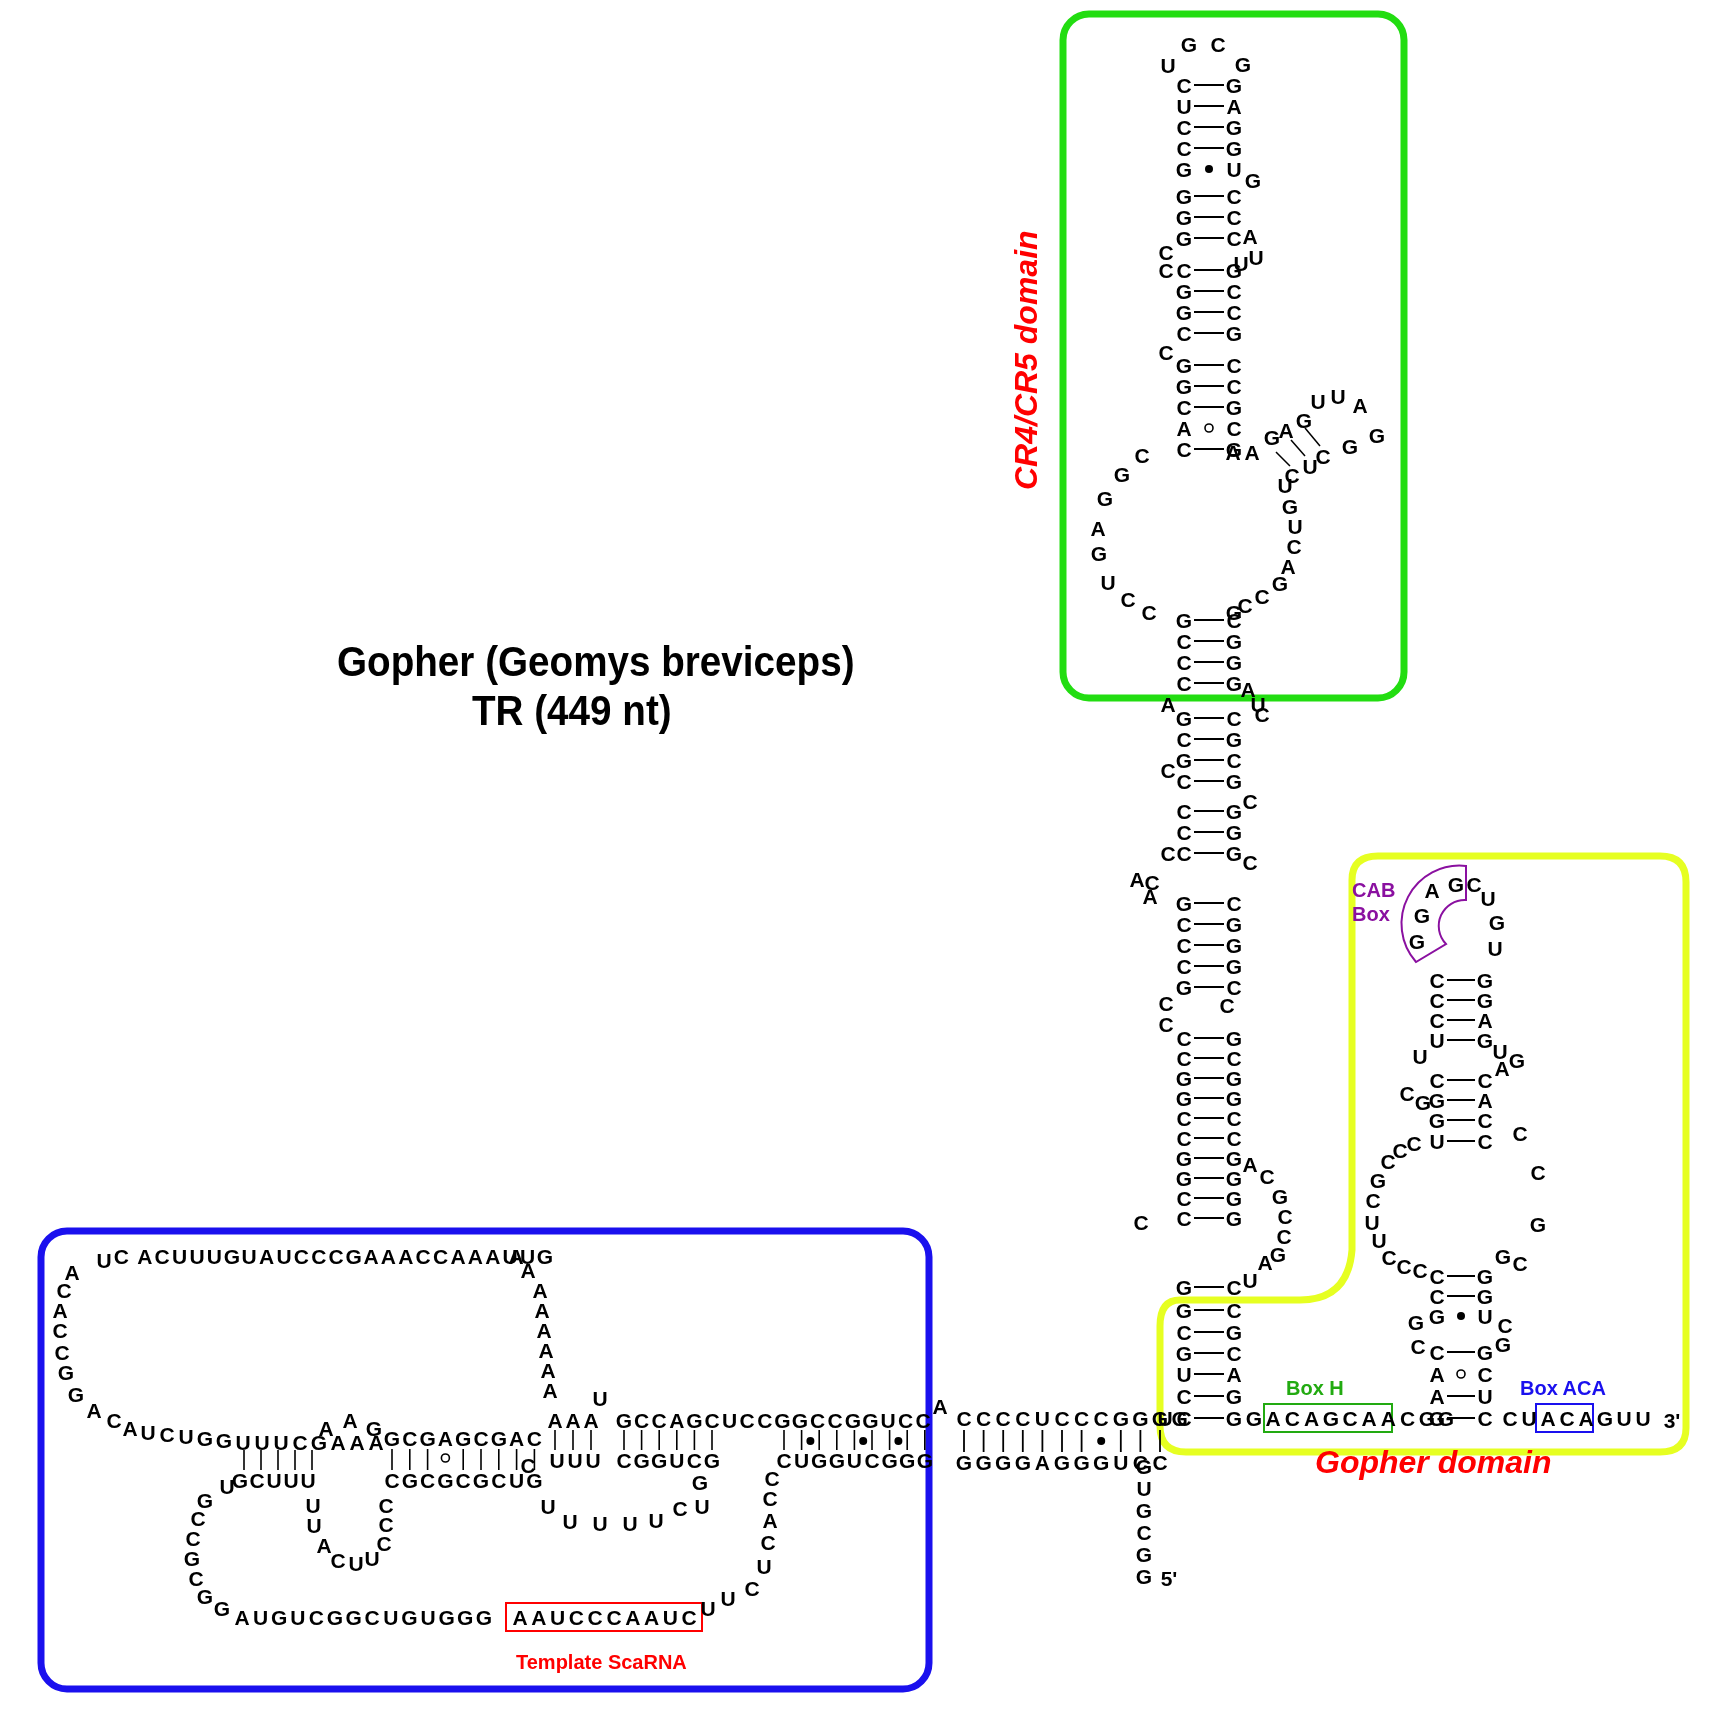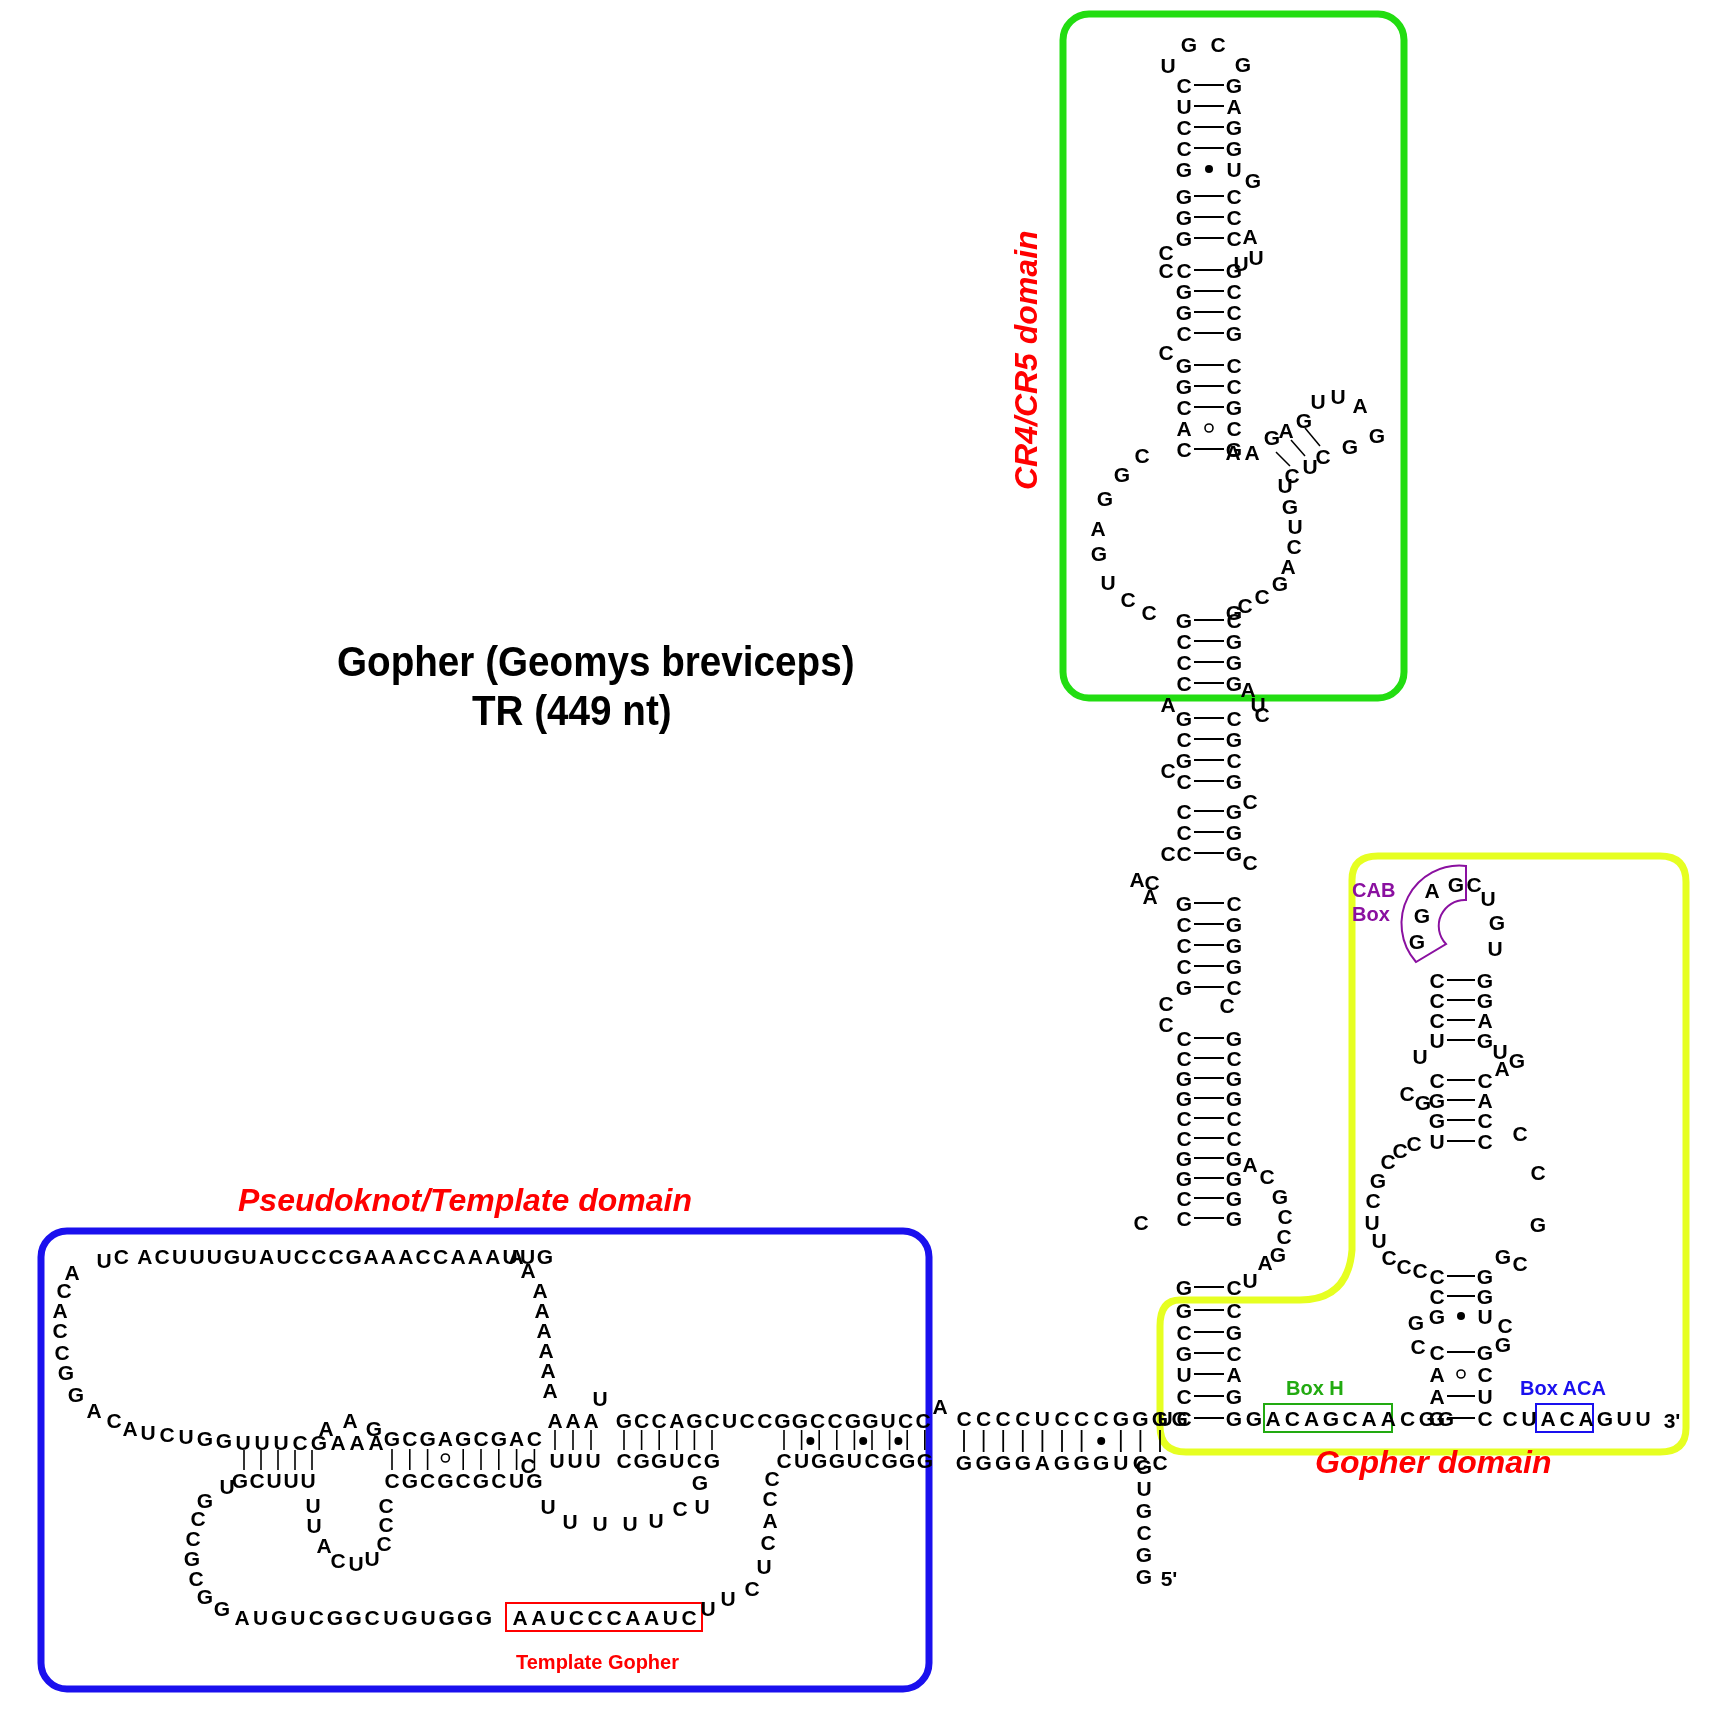--- a/index.html
+++ b/index.html
@@ -603,21 +603,20 @@
       <div class="nt" style="left: 680px; top: 1508px;">C</div>
       <div class="nt" style="left: 700px; top: 1482px;">G</div>
       <div class="nt" style="left: 702px; top: 1506px;">U</div>
       <div class="nt" style="left: 528px; top: 1465px;">C</div>
     </div>
 
   <div class="title" style="left:337px; top:641px;">Gopher (Geomys breviceps)</div>
   <div class="title" style="left:472px; top:690px;">TR (449 nt)</div>
 
   <div class="domain-label" style="left:1010px; top:490px; transform: rotate(-90deg); transform-origin:left top; color:#ff0000;">CR4/CR5 domain</div>
-  <div class="domain-label" style="left:238px; top:1184px;">Pseudoknot/Template domain</div>
   <div class="domain-label" style="left:1315px; top:1446px;">Gopher domain</div>
 
-  <div class="box-label" style="left:516px; top:1652px; color:#ff0000;">Template Gopher</div>
+  <div class="box-label" style="left:516px; top:1652px; color:#ff0000;">Template ScaRNA</div>
   <div class="box-label" style="left:1286px; top:1378px; color:#22aa11;">Box H</div>
   <div class="box-label" style="left:1520px; top:1378px; color:#1a10ee;">Box ACA</div>
   <div class="box-label" style="left:1352px; top:880px; color:#8a10a0;">CAB</div>
   <div class="box-label" style="left:1352px; top:904px; color:#8a10a0;">Box</div>
 </div>
 
 </body></html>

